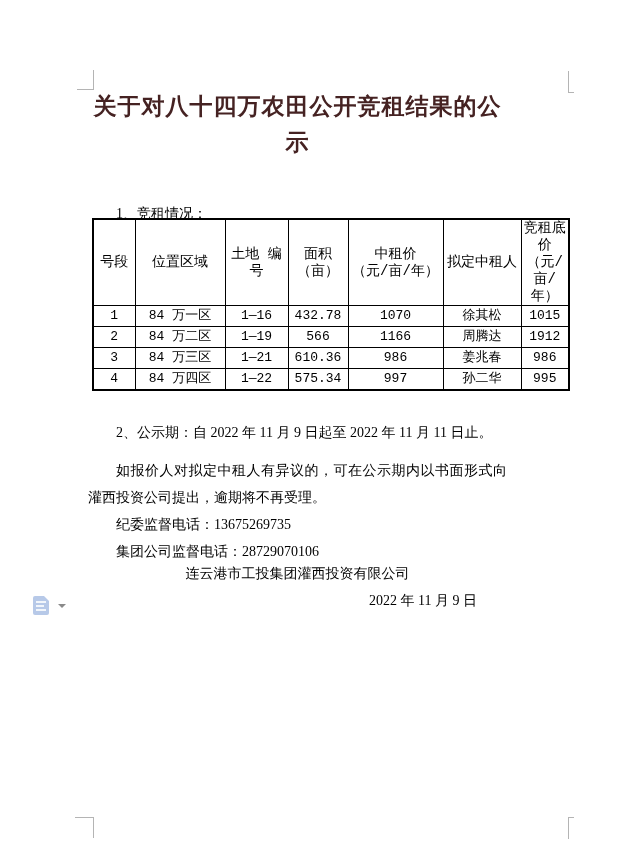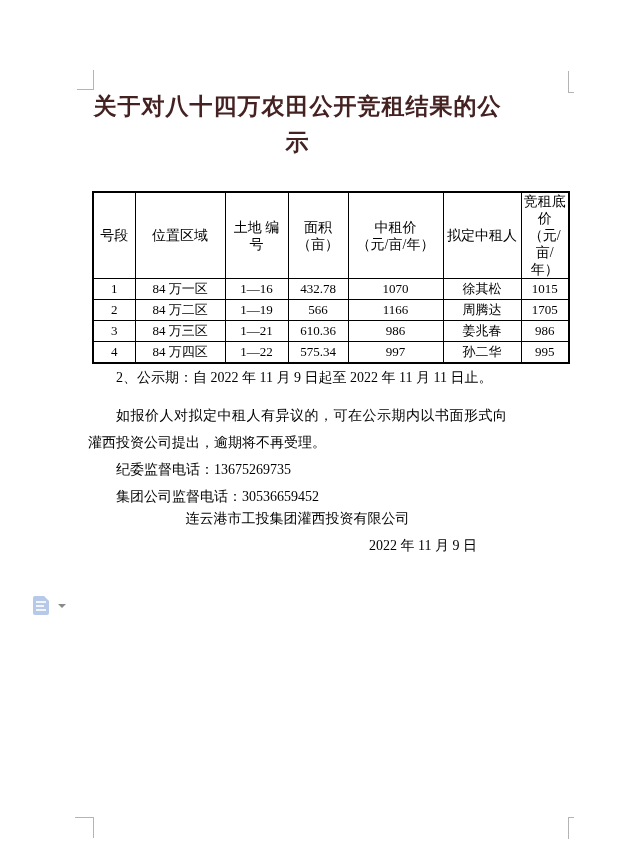--- a/index.html
+++ b/index.html
@@ -42,38 +42,39 @@
     width: 476px;
     margin: -9px 0 0 4px;
     border: 2px solid #000;
   }
   table.bid th, table.bid td {
     border: 1px solid #000;
     text-align: center;
     vertical-align: middle;
     padding: 0 2px;
     overflow: hidden;
+    font-family: Liberation Mono, monospace;
   }
   table.bid th {
     font-weight: normal;
     font-size: 14px;
     line-height: 17px;
     height: 50px;
     white-space: pre-line;
   }
   table.bid td {
     font-size: 13px;
     line-height: 20px;
     height: 20px;
     white-space: nowrap;
   }
   .c0 { width: 42px; } .c1 { width: 90px; } .c2 { width: 63px; }
   .c3 { width: 60px; } .c4 { width: 95px; } .c5 { width: 78px; } .c6 { width: 48px; }
 
-  .section2 { }
+  .section2 { margin-top: 28px; }
   .objection { margin-top: 11px; }
   .signature { margin-top: -5px; text-align: center; }
   .sign-date { text-align: right; padding-right: 30px; }
 
   
   .paste-widget {
     position: absolute; left: 33px; top: 596px;
     width: 34px; height: 22px; cursor: pointer;
   }
   .paste-icon {
@@ -107,20 +108,21 @@
 
   <div class="crop crop-tl"></div>
   <div class="crop crop-tr"></div>
   <div class="crop crop-bl"></div>
   <div class="crop crop-br"></div>
 
   <div class="doc">
     <h1 class="title">关于对八十四万农田公开竞租结果的公示</h1>
 
 
+    <p class="indent">1、竞租情况：</p>
 
     <table class="bid">
       <colgroup>
         <col class="c0">
           <col class="c1">
           <col class="c2">
           <col class="c3">
           <col class="c4">
           <col class="c5">
           <col class="c6">
@@ -151,21 +153,21 @@
           <td>徐其松</td>
           <td>1015</td>
         </tr>
         <tr>
           <td>2</td>
           <td>84 万二区</td>
           <td>1—19</td>
           <td>566</td>
           <td>1166</td>
           <td>周腾达</td>
-          <td>1705</td>
+          <td>1912</td>
         </tr>
         <tr>
           <td>3</td>
           <td>84 万三区</td>
           <td>1—21</td>
           <td>610.36</td>
           <td>986</td>
           <td>姜兆春</td>
           <td>986</td>
         </tr>
@@ -179,21 +181,21 @@
           <td>995</td>
         </tr>
       </tbody>
     </table>
 
     <p class="indent section2">2、公示期：自 2022 年 11 月 9 日起至 2022 年 11 月 11 日止。</p>
 
     <p class="indent justify objection">如报价人对拟定中租人有异议的，可在公示期内以书面形式向灌西投资公司提出，逾期将不再受理。</p>
 
     <p class="indent">纪委监督电话：13675269735</p>
-    <p class="indent">集团公司监督电话：30536659452</p>
+    <p class="indent">集团公司监督电话：28729070106</p>
 
     <p class="signature">连云港市工投集团灌西投资有限公司</p>
     <p class="sign-date">2022 年 11 月 9 日</p>
   </div>
 
   <div class="paste-widget">
     <div class="paste-icon">
       <div class="fold"></div>
       <div class="line l1"></div>
       <div class="line l2"></div>

